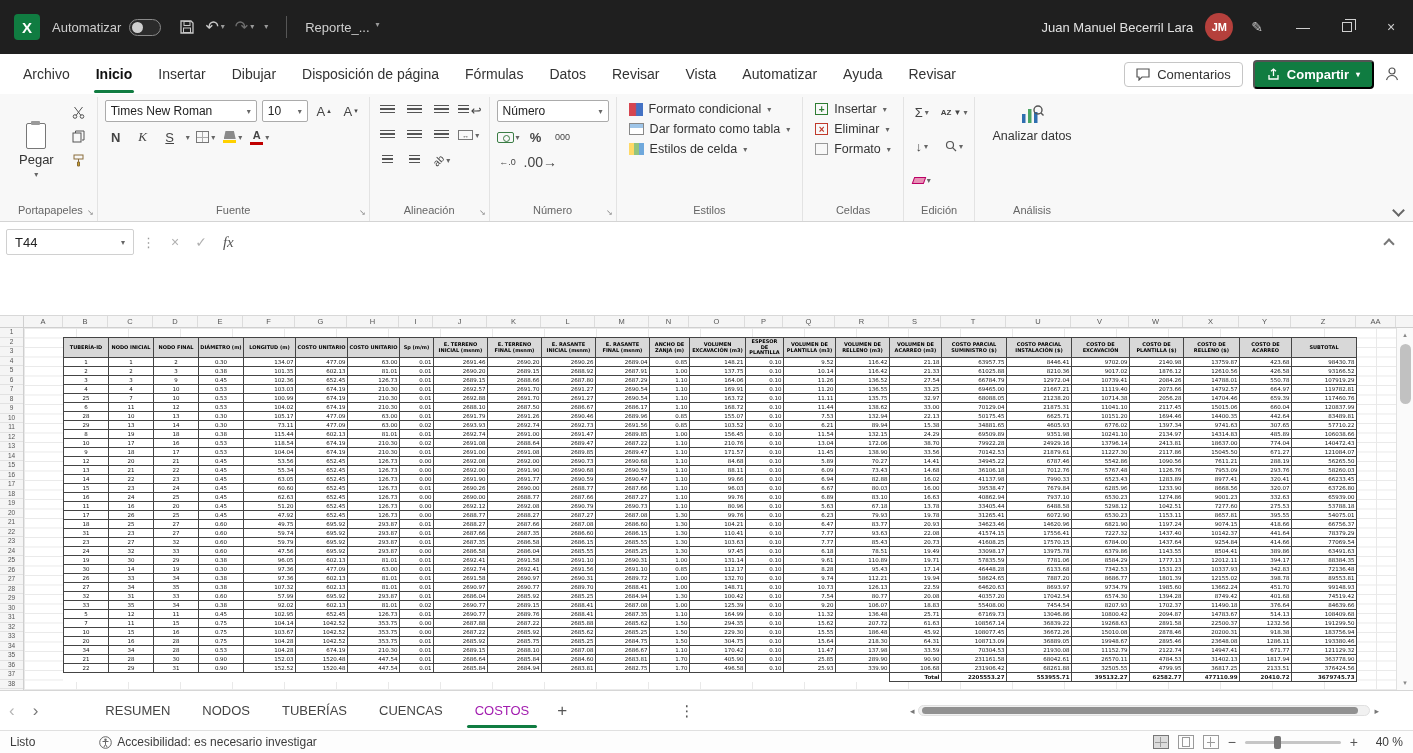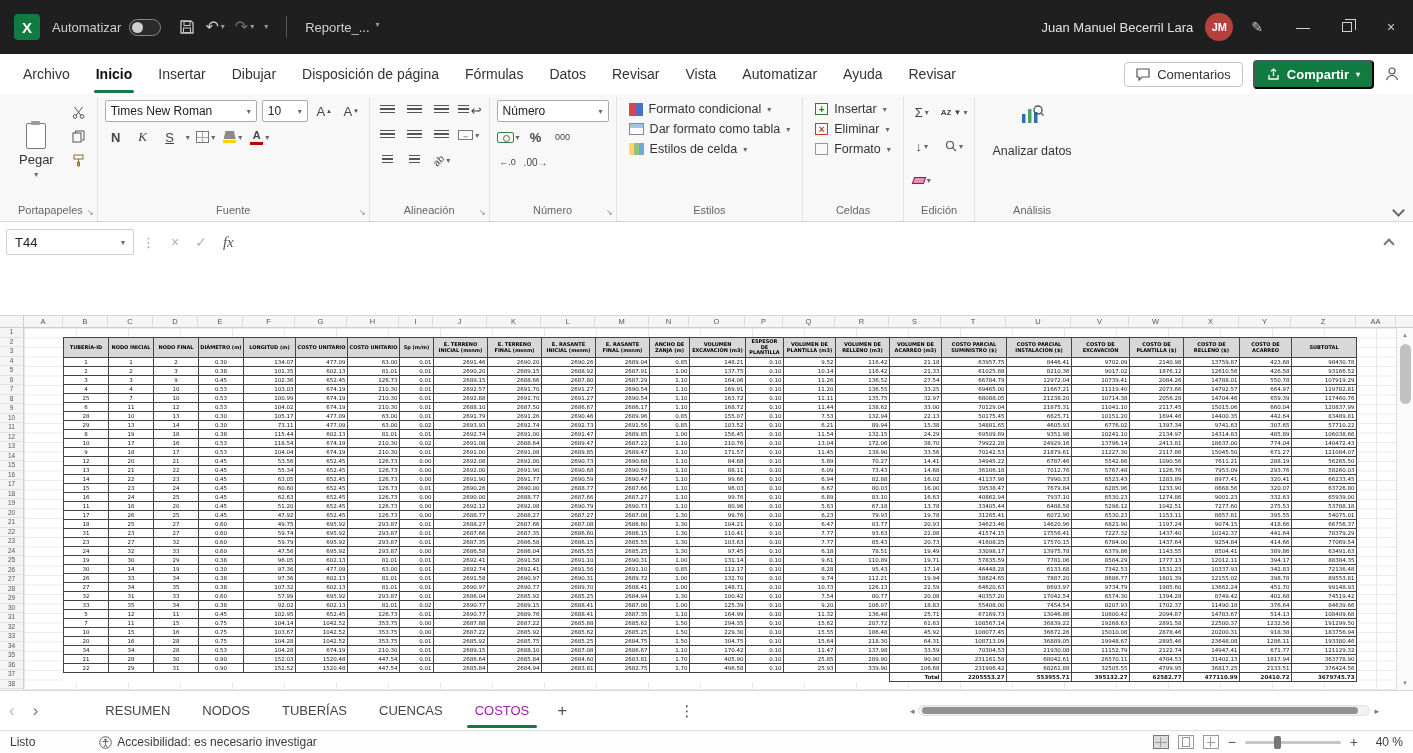--- a/index.html
+++ b/index.html
@@ -70,21 +70,21 @@
   .style-btn{display:flex;align-items:center;gap:6px;font-size:12.5px;color:#333;padding:2px 5px;white-space:nowrap}
   .cf-ic{width:14px;height:13px;background:linear-gradient(to right,#d64550 0 45%,#4472c4 55% 100%)}
   .ft-ic{width:15px;height:12px;border:1px solid #888;background:linear-gradient(#9fc5e8 0 4px,#fff 4px)}
   .cs-ic{width:15px;height:12px;background:
       linear-gradient(to right,#ffd966 0 33%,#93c47d 33% 66%,#6fa8dc 66%)}
   .cell-ic{width:13px;height:12px;border:1px solid #999;display:flex;align-items:center;justify-content:center;font-size:10px;font-weight:bold}
   .cell-ic.green{color:#2e7d32;border-color:#2e7d32}
   .cell-ic.red{color:#c0392b;border-color:#c0392b}
   .edit-grid{display:grid;grid-template-columns:auto auto;gap:3px 8px;padding-top:2px}
   .eraser-ic{width:12px;height:7px;background:#e791b5;border:1px solid #b06;transform:skewX(-20deg)}
-  .analyze-btn{display:flex;flex-direction:column;align-items:center;gap:18px;font-size:12.5px;color:#333;padding:4px 10px;text-align:center;line-height:1.15}
+  .analyze-btn{display:flex;flex-direction:column;align-items:center;gap:3px;font-size:12.5px;color:#333;padding:4px 10px;text-align:center;line-height:1.15}
   .ribbon-collapse{position:absolute;right:10px;bottom:6px;width:9px;height:9px;border-left:2px solid #666;border-bottom:2px solid #666;transform:rotate(-45deg)}
 
   
   .formulabar{height:40px;background:#fff;display:flex;align-items:center;padding:0 6px;flex:0 0 auto}
   .namebox{width:128px;height:26px;border:1px solid #d0d0d0;display:flex;align-items:center;justify-content:space-between;padding:0 8px;font-size:13px;color:#222;border-radius:2px}
   .fbar-dots{color:#9a9a9a;font-size:13px;padding:0 8px}
   .fbtn{color:#b0b0b0;font-size:14px;padding:0 8px}
   .fx{font-family:"Liberation Serif",serif;font-style:italic;font-size:15px;color:#555;padding:0 8px}
   .formula-input{flex:1;height:26px}
   .chev-up{width:8px;height:8px;border-left:2px solid #777;border-top:2px solid #777;transform:rotate(45deg);margin:4px 14px 0 0}
@@ -375,21 +375,21 @@
           <div class="fnt-row">
             <span class="ibtn">
                 <span class="bill-ic"></span>
                 <span class="caret">▾</span>
               </span>
             <span class="ibtn b">%</span>
             <span class="ibtn" style="font-size:9px">000</span>
           </div>
           <div class="fnt-row">
             <span class="ibtn" style="font-size:9px">←.0</span>
-            <span class="ibtn" style="font-size:10px">.00→</span>
+            <span class="ibtn" style="font-size:14px">.00→</span>
           </div>
         </div>
       </div>
       <div class="rgroup-label">Número</div>
       <span class="launcher">↘</span>
     </div>
 
     <div class="rgroup">
       <div class="rg-content" style="flex-direction:column;gap:2px">
         <div class="style-btn">

